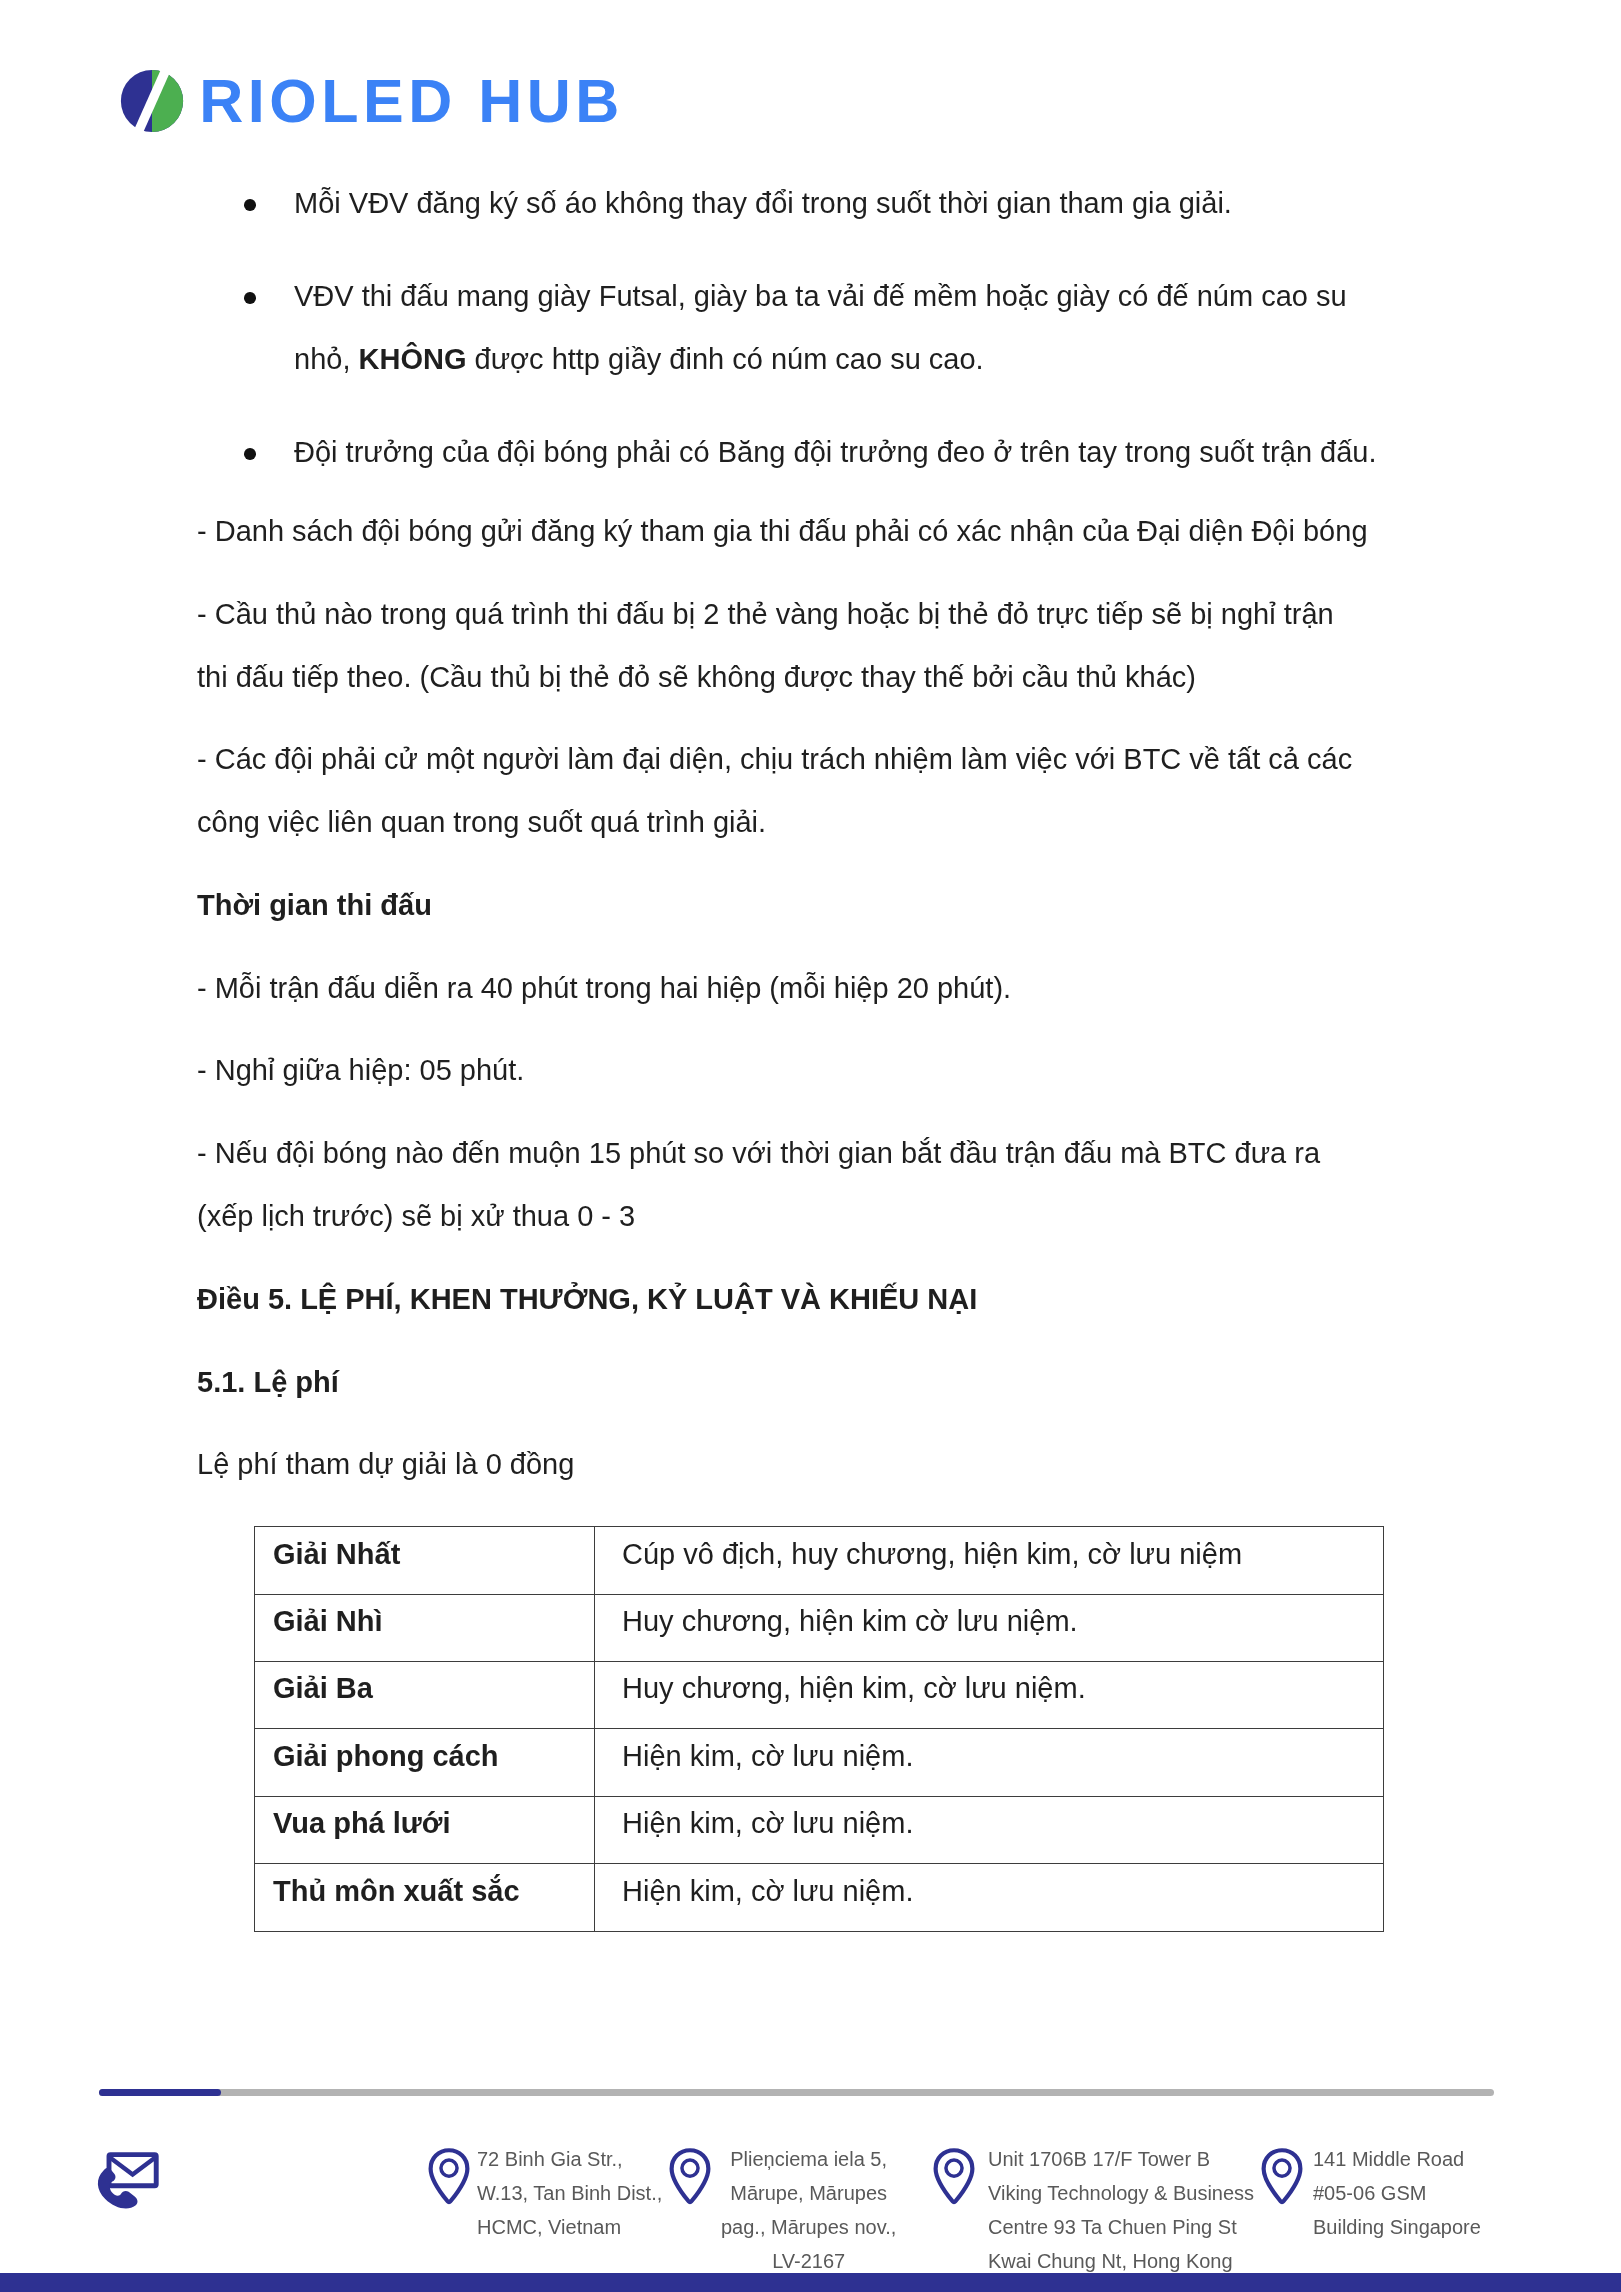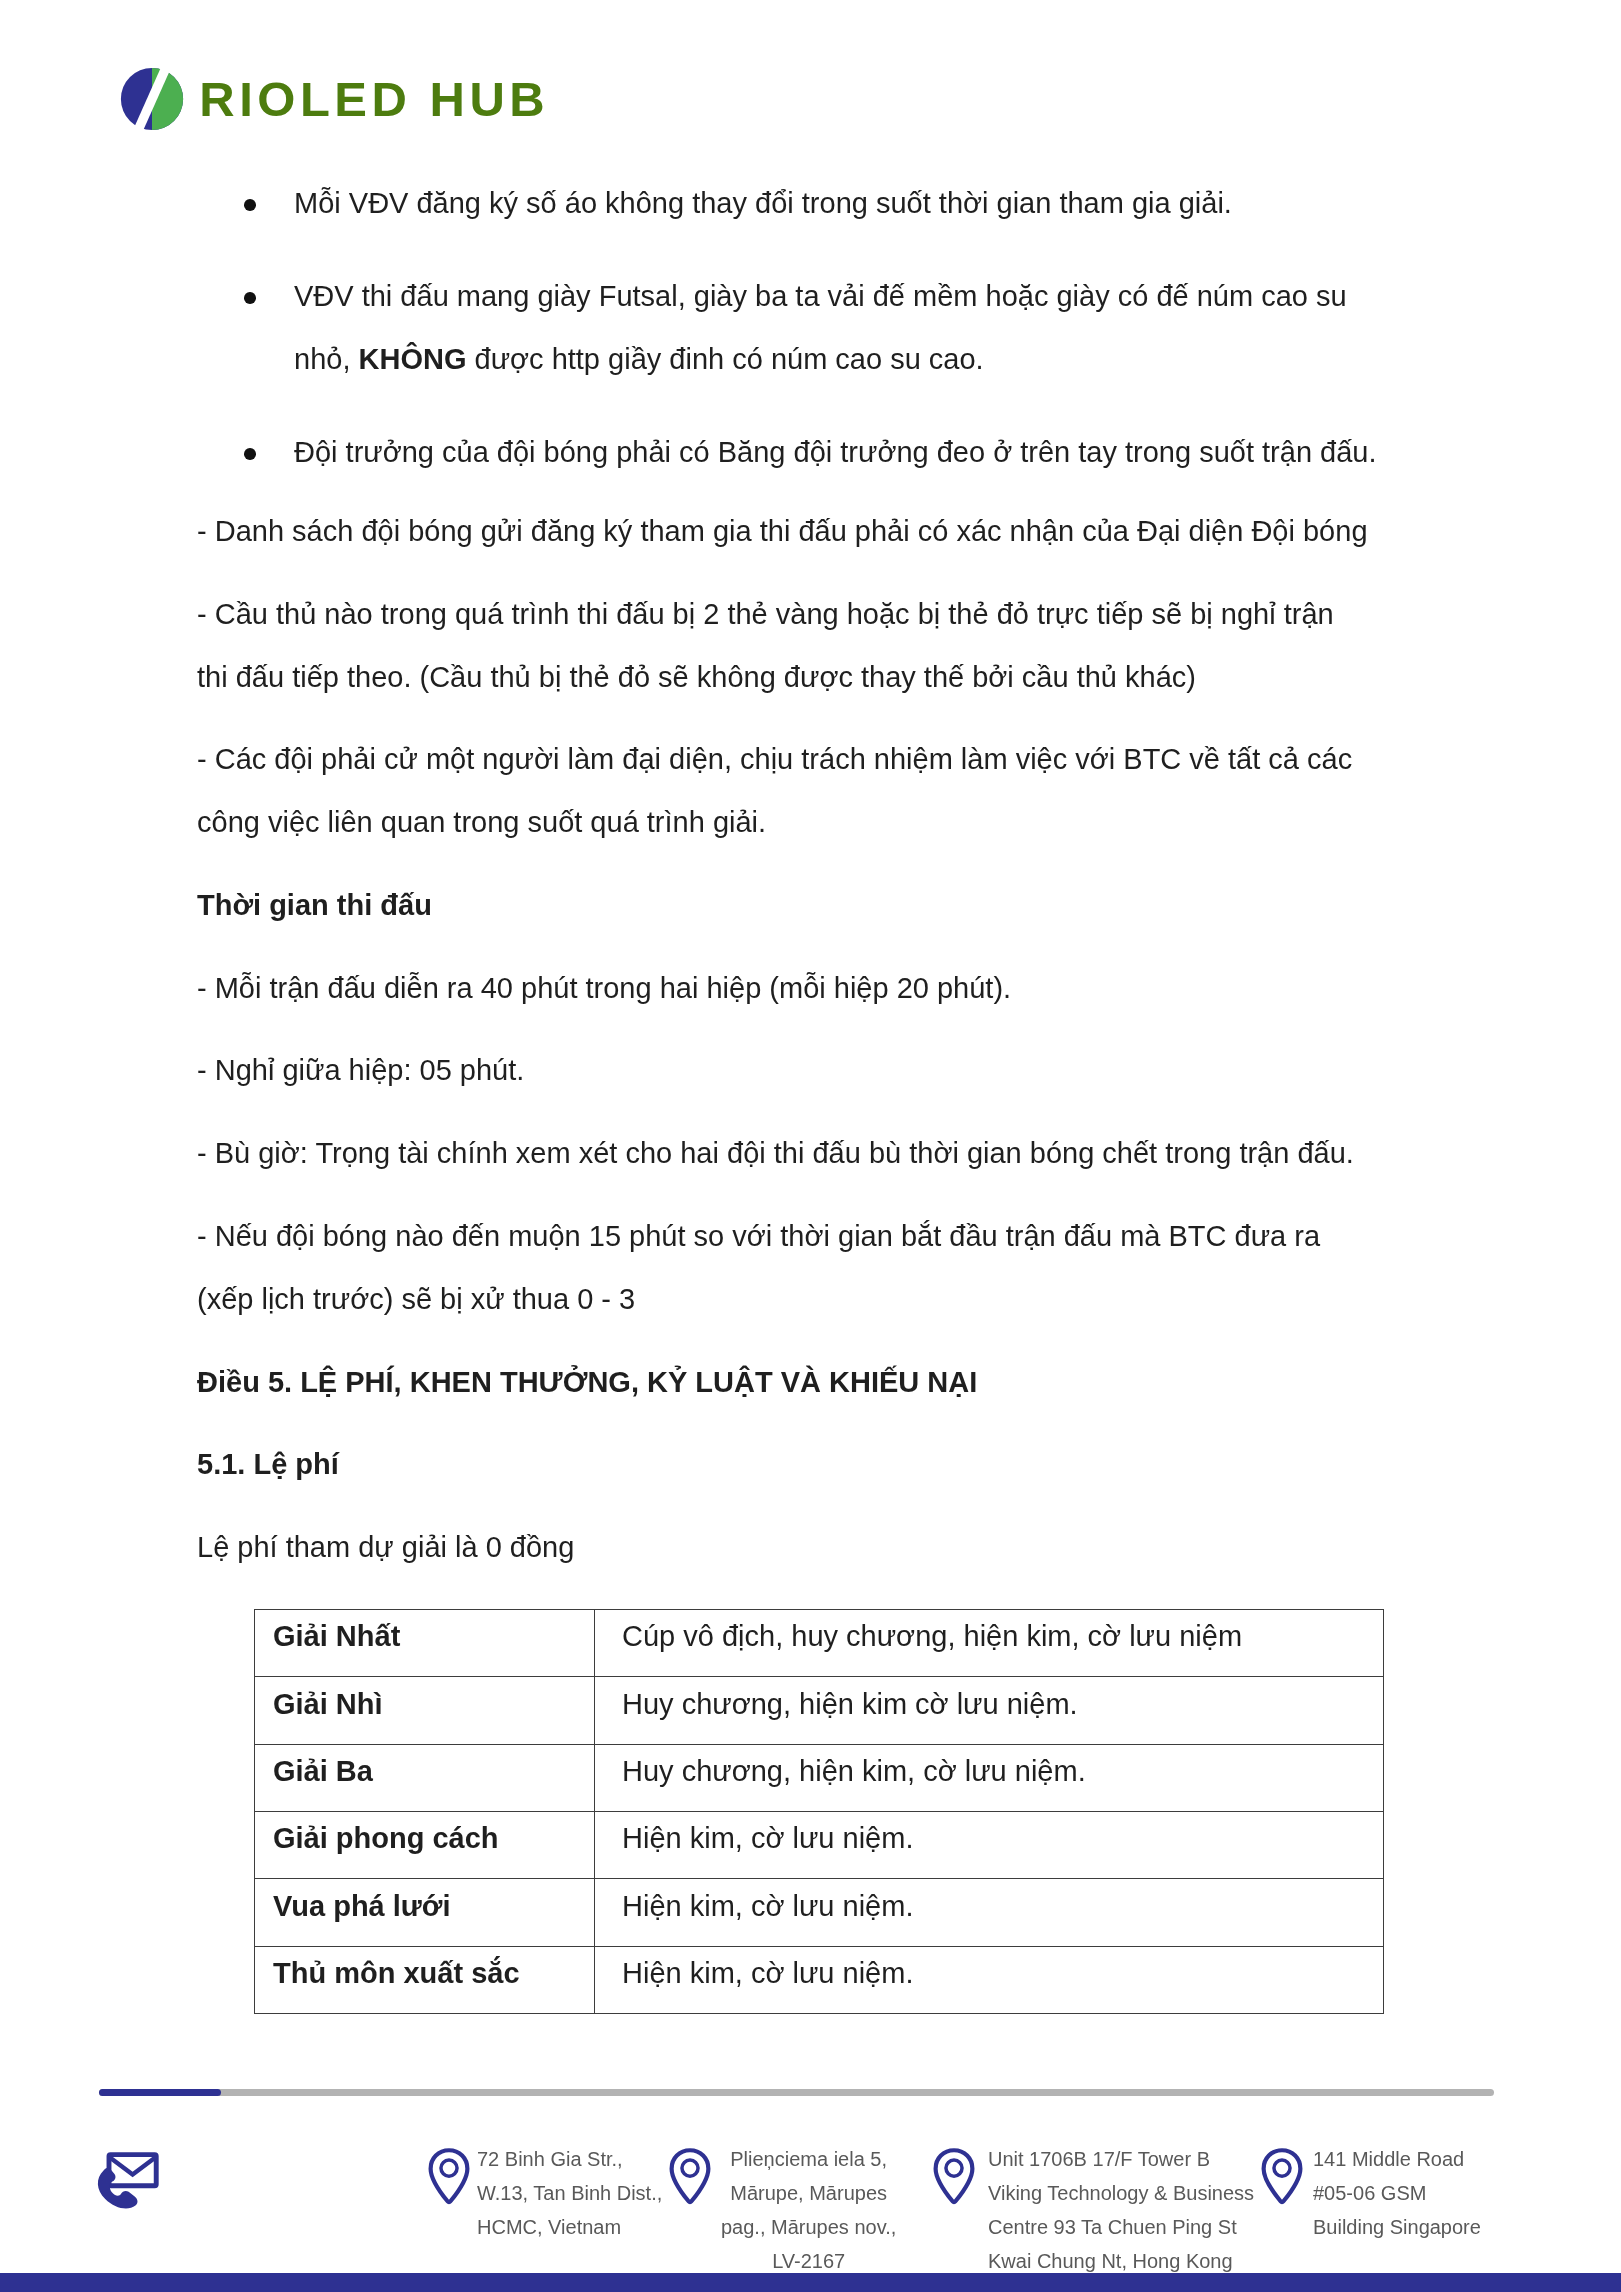--- a/index.html
+++ b/index.html
@@ -6,21 +6,21 @@
   .page{
     position:relative;
     width:1621px;height:2293px;
     background:#ffffff;
     overflow:hidden;
     font-family:"Liberation Sans", sans-serif;
     color:#1f1f1f;
   }
   
   .logo{position:absolute;top:66px;left:119px;display:flex;align-items:center;gap:14.3px;}
-  .logo-text{font-size:49px;font-weight:bold;color:#4d7c0f;letter-spacing:4.5px;}
+  .logo-text{font-size:61px;font-weight:bold;color:#3b82f6;letter-spacing:4.5px;}
   
   .content{position:absolute;top:172px;left:197px;width:1308px;font-size:29px;}
   .line{height:63px;line-height:63px;white-space:nowrap;}
   .block{margin-bottom:19.7px;}
   .bullet-block{position:relative;padding-left:97px;margin-bottom:30px;}
   .bullet-dot{position:absolute;left:47px;top:27px;width:11.6px;height:11.6px;border-radius:50%;background:#111;}
   .bold{font-weight:bold;}
   .heading{font-weight:bold;}
   
   .awards{margin:30px 0 0 57px;border-collapse:collapse;width:1130px;table-layout:fixed;}
@@ -90,23 +90,20 @@
     </div>
 
     <div class="block">
       <div class="line">- Mỗi trận đấu diễn ra 40 phút trong hai hiệp (mỗi hiệp 20 phút).</div>
     </div>
 
     <div class="block">
       <div class="line">- Nghỉ giữa hiệp: 05 phút.</div>
     </div>
 
-    <div class="block">
-      <div class="line">- Bù giờ: Trọng tài chính xem xét cho hai đội thi đấu bù thời gian bóng chết trong trận đấu.</div>
-    </div>
 
     <div class="block">
       <div class="line">- Nếu đội bóng nào đến muộn 15 phút so với thời gian bắt đầu trận đấu mà BTC đưa ra</div>
       <div class="line">(xếp lịch trước) sẽ bị xử thua 0 - 3</div>
     </div>
 
     <div class="block heading">
       <div class="line">Điều 5. LỆ PHÍ, KHEN THƯỞNG, KỶ LUẬT VÀ KHIẾU NẠI</div>
     </div>
 

